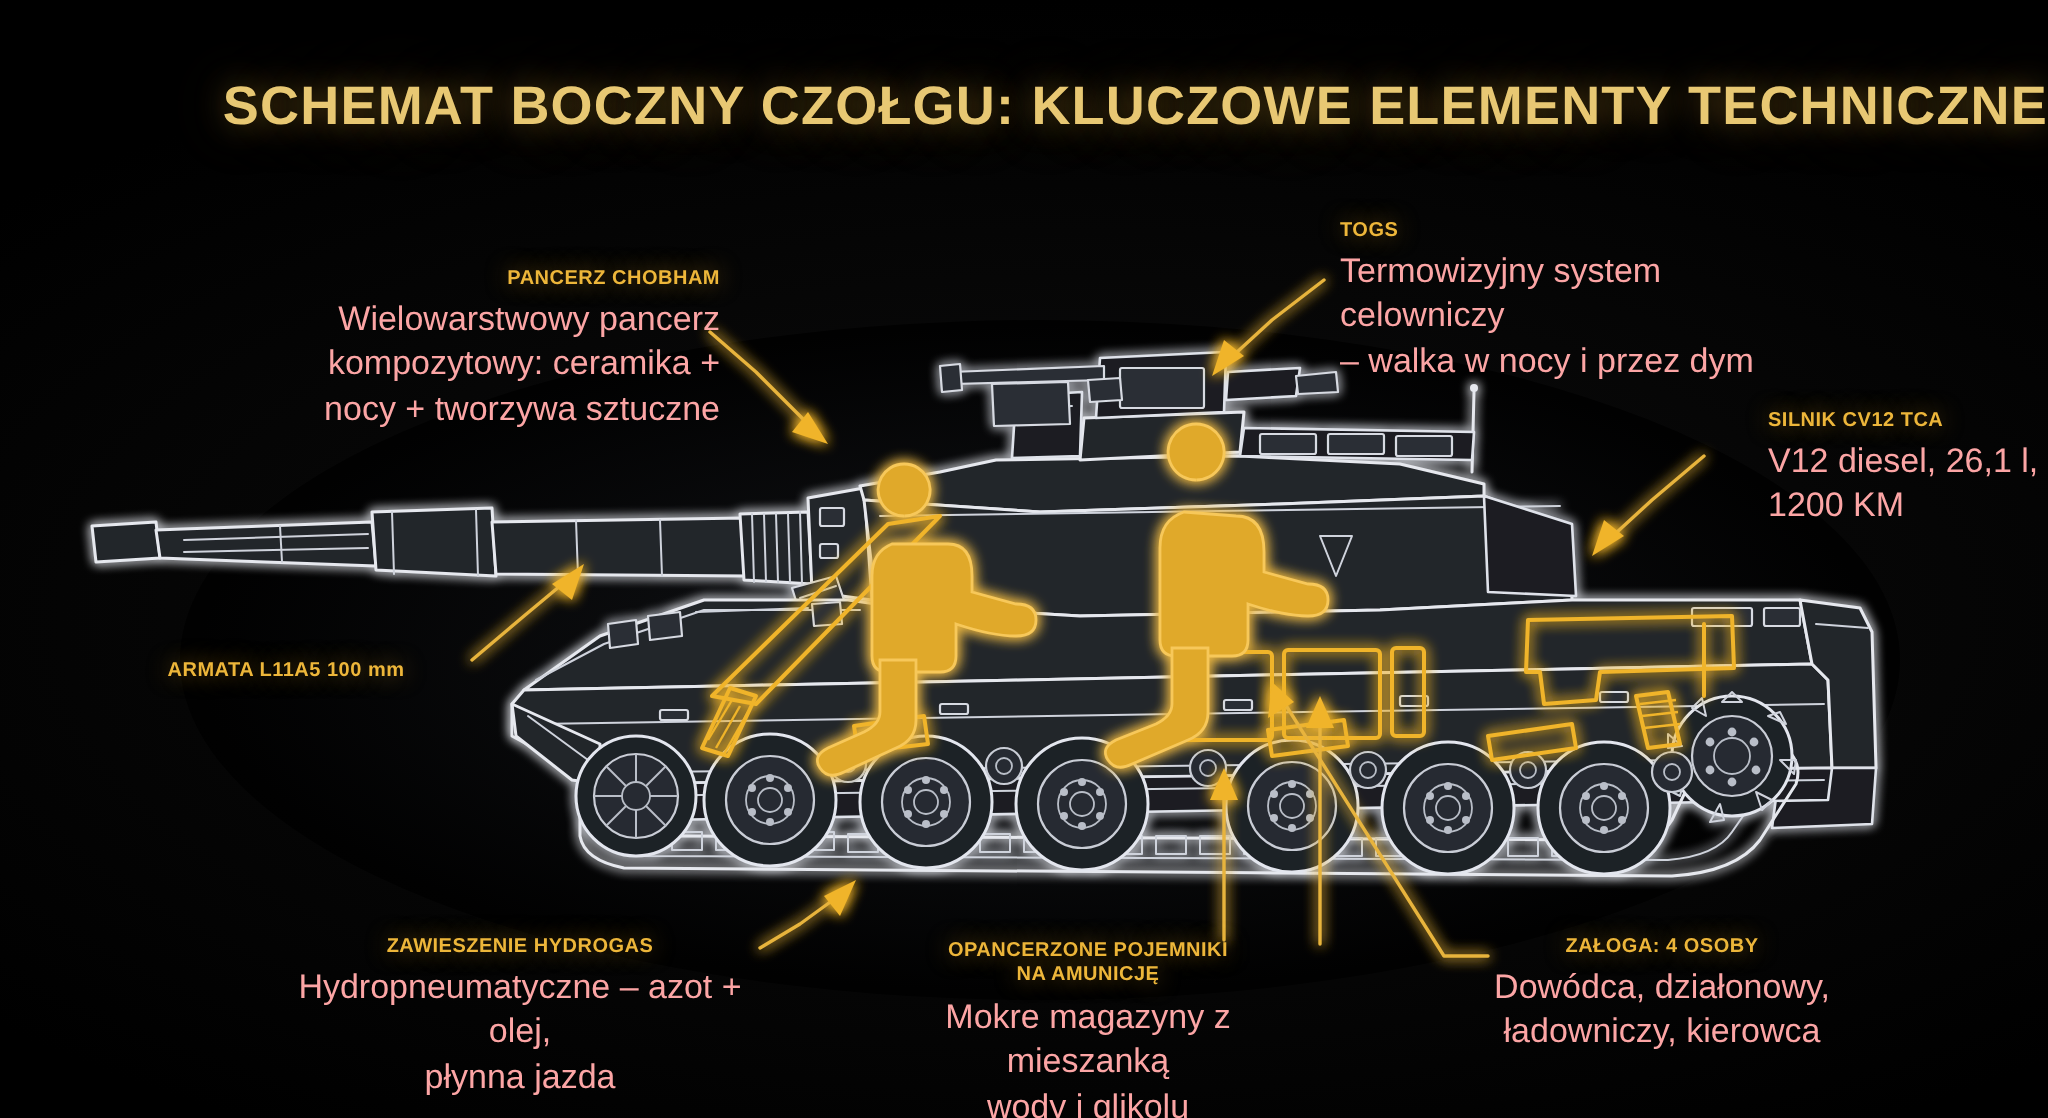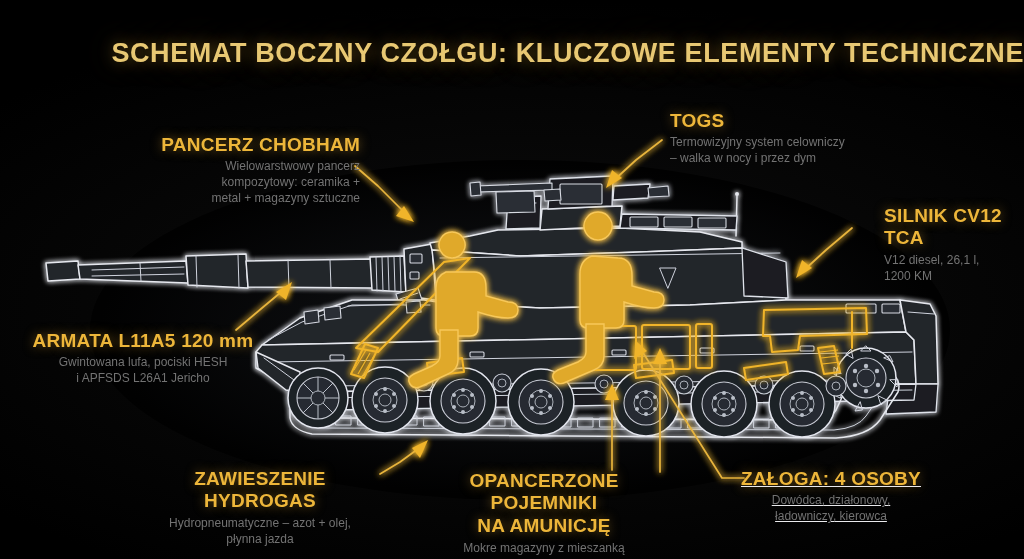--- a/index.html
+++ b/index.html
@@ -18,24 +18,24 @@
     position:absolute;left:0;right:0;top:38px;text-align:right;
     font-size:27px;font-weight:bold;letter-spacing:.6px;
     color:#e8c873;
     text-shadow:0 0 16px rgba(232,180,60,.42),0 0 38px rgba(230,170,40,.22);
     white-space:nowrap;
   }
 
   
   .ann{position:absolute;color:#e9e9ec;}
   .ann .hd{
-    font-size:19px;font-weight:bold;color:#edb63a;letter-spacing:.25px;
+    font-size:10px;font-weight:bold;color:#edb63a;letter-spacing:.25px;
     text-shadow:0 0 11px rgba(236,176,54,.5);margin-bottom:3px;line-height:1.18;
   }
-  .ann .bd{font-size:12px;line-height:1.33;color:#737373;}
+  .ann .bd{font-size:17px;line-height:1.33;color:#fca5a5;}
   .ta-r{text-align:right;}
   .ta-l{text-align:left;}
   .ta-c{text-align:center;}
 
   
   svg.layer{position:absolute;left:0;top:0;width:1024px;height:559px;overflow:visible;}
   svg.layer.top{pointer-events:none;}
 
   .tk{fill:none;stroke:#e6e8ee;stroke-width:1.5;stroke-linejoin:round;stroke-linecap:round;}
   .tk-thin{fill:none;stroke:#cfd3dc;stroke-width:1;stroke-linejoin:round;stroke-linecap:round;}
@@ -513,53 +513,51 @@
         <path class="lead" d="M744,478 L722,478 L640,348"></path>
         <path class="arrowhead" d="M636,341 L634,359 L647,351 Z"></path>
       </g>
     </g>
   </svg>
 
   <div class="ann ta-r" style="left:150px;top:134px;width:210px;">
     <div class="hd">PANCERZ CHOBHAM</div>
     <div class="bd" style="white-space:pre-line;">Wielowarstwowy pancerz
 kompozytowy: ceramika +
-metal + magazyny sztuczne</div>
+nocy + tworzywa sztuczne</div>
   </div>
 
   <div class="ann ta-l" style="left:670px;top:110px;width:230px;">
     <div class="hd">TOGS</div>
     <div class="bd" style="white-space:pre-line;">Termowizyjny system celowniczy
 – walka w nocy i przez dym</div>
   </div>
 
   <div class="ann ta-l" style="left:884px;top:205px;width:160px;">
     <div class="hd">SILNIK CV12 TCA</div>
     <div class="bd" style="white-space:pre-line;">V12 diesel, 26,1 l,
 1200 KM</div>
   </div>
 
   <div class="ann ta-c" style="left:28px;top:330px;width:230px;">
-    <div class="hd">ARMATA L11A5 120 mm</div>
-    <div class="bd" style="white-space:pre-line;">Gwintowana lufa, pociski HESH
-i APFSDS L26A1 Jericho</div>
+    <div class="hd">ARMATA L11A5 100 mm</div>
   </div>
 
   <div class="ann ta-c" style="left:141px;top:468px;width:238px;">
     <div class="hd">ZAWIESZENIE HYDROGAS</div>
     <div class="bd" style="white-space:pre-line;">Hydropneumatyczne – azot + olej,
 płynna jazda</div>
   </div>
 
   <div class="ann ta-c" style="left:438px;top:470px;width:212px;">
     <div class="hd" style="white-space:pre-line;">OPANCERZONE POJEMNIKI
 NA AMUNICJĘ</div>
     <div class="bd" style="white-space:pre-line;margin-top:4px;">Mokre magazyny z mieszanką
 wody i glikolu</div>
   </div>
 
-  <div class="ann ta-c" style="left:728px;top:468px;width:206px;text-decoration:underline;">
+  <div class="ann ta-c" style="left:728px;top:468px;width:206px;">
     <div class="hd">ZAŁOGA: 4 OSOBY</div>
     <div class="bd" style="white-space:pre-line;">Dowódca, działonowy,
 ładowniczy, kierowca</div>
   </div>
 
 </div>
 
 </body></html>

